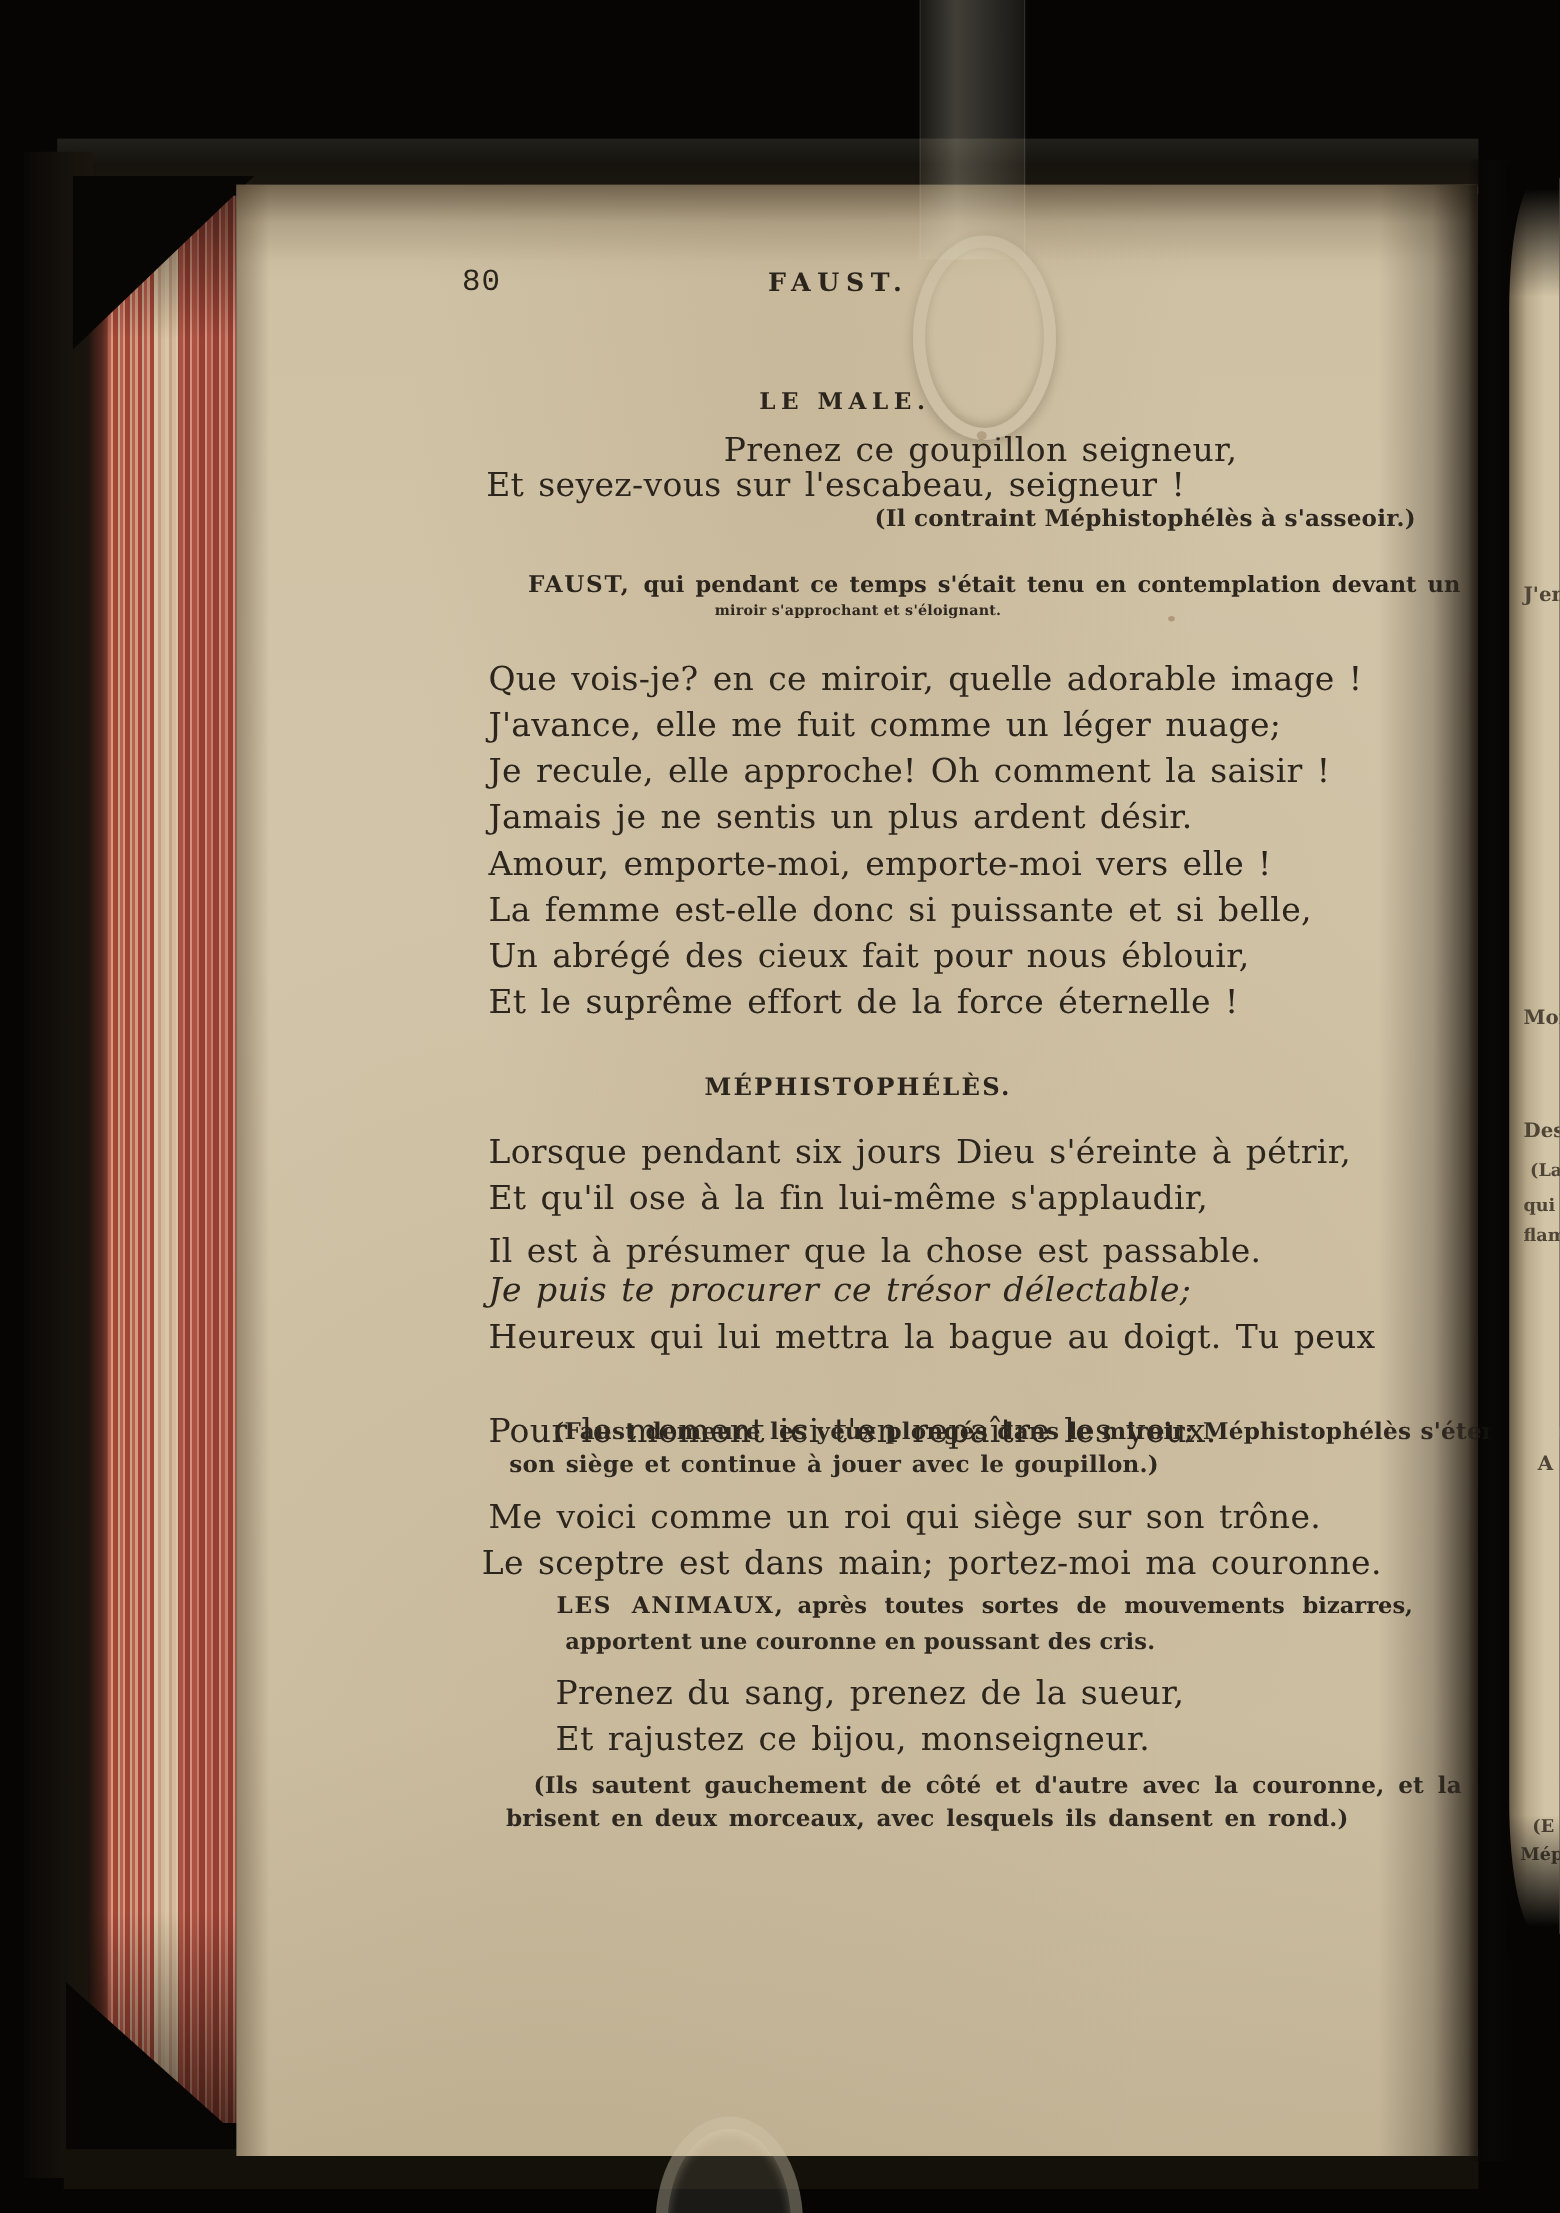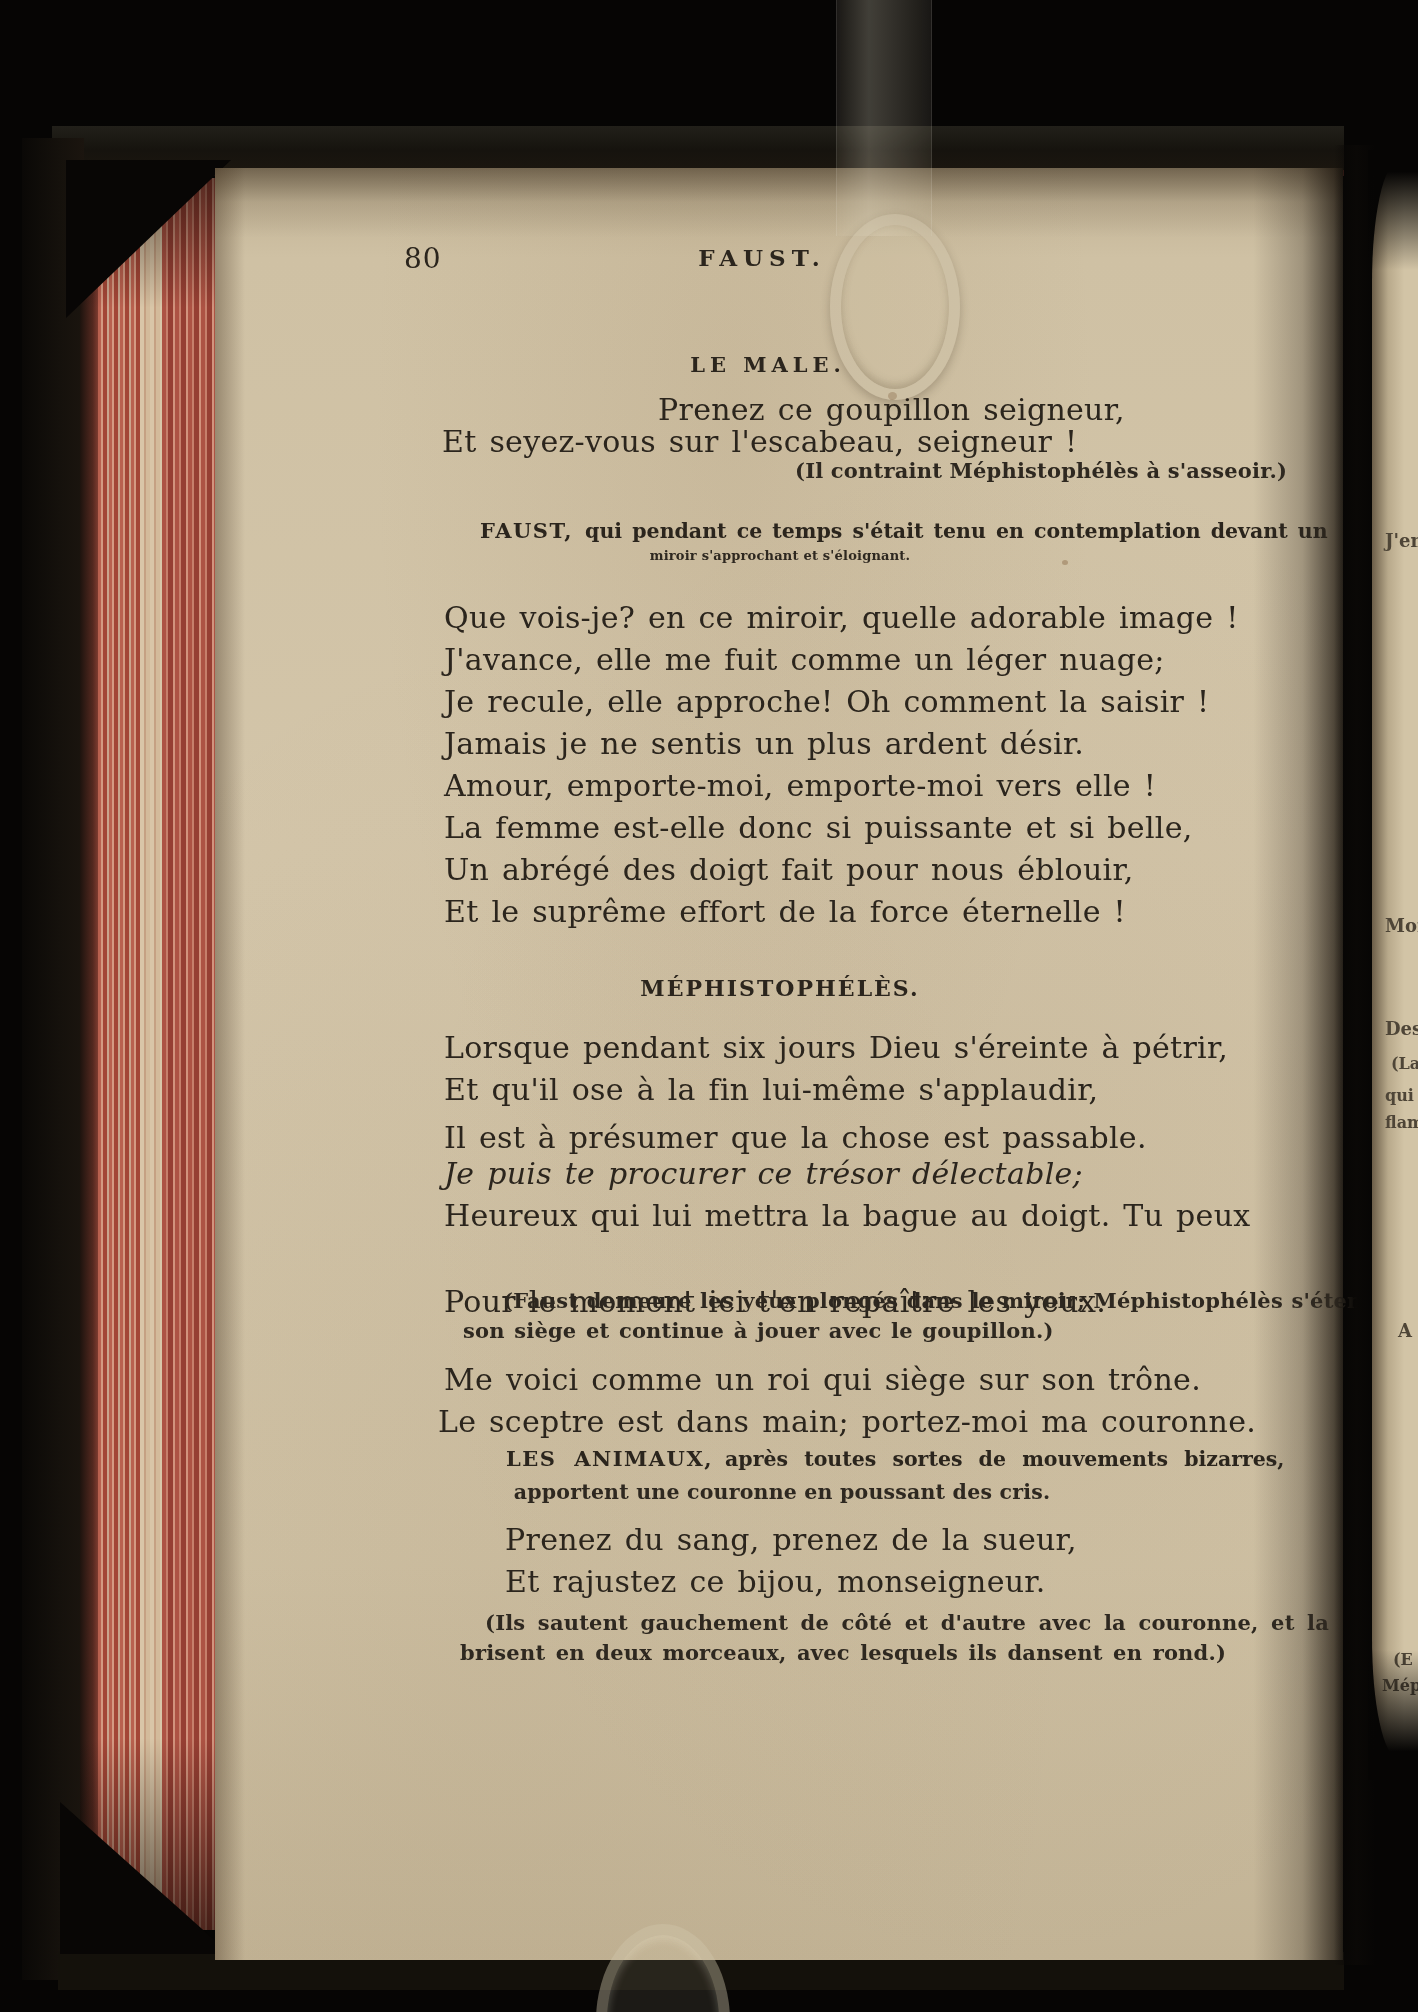--- a/index.html
+++ b/index.html
@@ -119,40 +119,40 @@
 <div class="fore-edge fe4"></div>
 <div class="fe-shade"></div>
 <div class="corner-tl"></div>
 <div class="corner-bl"></div>
 
 <div class="page"></div>
 <div class="page-left-shade"></div>
 <div class="freckle" style="left:888px;top:392px;width:9px;height:8px;background:rgba(118,80,42,.55);"></div>
 <div class="freckle" style="left:1062px;top:560px;width:6px;height:5px;background:rgba(118,80,42,.35);"></div>
 
-<div class="t pgnum" style="left:404px;top:242px;">80</div>
+<div class="t pgnum" style="left:420px;top:242px;font-family:Liberation Mono, monospace;">80</div>
 <div class="t title ctr" style="left:762px;top:244px;">FAUST.</div>
 
 <div class="t speaker" style="left:768px;top:352px;font-size:21px;letter-spacing:5px;">LE MALE.</div>
 <div class="t verse" style="left:658px;top:392px;">Prenez ce goupillon seigneur,</div>
 <div class="t verse" style="left:442px;top:424px;">Et seyez-vous sur l'escabeau, seigneur !</div>
 <div class="t stage" style="left:795px;top:458px;text-align:right;">(Il contraint Méphistophélès à s'asseoir.)</div>
 
 <div class="t" style="left:480px;top:518px;word-spacing:3px;">
   <span class="cue-name">FAUST,</span><span class="cue-rest">qui pendant ce temps s'était tenu en contemplation devant un</span>
 </div>
 <div class="t stage ctr" style="left:780px;top:548px;font-size:13px;">miroir s'approchant et s'éloignant.</div>
 
 <div class="t verse" style="left:444px;top:600px;">Que vois-je? en ce miroir, quelle adorable image !</div>
 <div class="t verse" style="left:444px;top:642px;">J'avance, elle me fuit comme un léger nuage;</div>
 <div class="t verse" style="left:444px;top:684px;">Je recule, elle approche! Oh comment la saisir !</div>
 <div class="t verse" style="left:444px;top:726px;">Jamais je ne sentis un plus ardent désir.</div>
 <div class="t verse" style="left:444px;top:768px;">Amour, emporte-moi, emporte-moi vers elle !</div>
 <div class="t verse" style="left:444px;top:810px;">La femme est-elle donc si puissante et si belle,</div>
-<div class="t verse" style="left:444px;top:852px;">Un abrégé des doigt fait pour nous éblouir,</div>
+<div class="t verse" style="left:444px;top:852px;">Un abrégé des cieux fait pour nous éblouir,</div>
 <div class="t verse" style="left:444px;top:894px;">Et le suprême effort de la force éternelle !</div>
 
 <div class="t speaker" style="left:780px;top:975px;font-size:22px;letter-spacing:2px;">MÉPHISTOPHÉLÈS.</div>
 <div class="t verse" style="left:444px;top:1030px;">Lorsque pendant six jours Dieu s'éreinte à pétrir,</div>
 <div class="t verse" style="left:444px;top:1072px;">Et qu'il ose à la fin lui-même s'applaudir,</div>
 <div class="t verse" style="left:444px;top:1120px;text-align:right;">Il est à présumer que la chose est passable.</div>
 <div class="t verse" style="left:444px;top:1156px;font-style:italic;">Je puis te procurer ce trésor délectable;</div>
 <div class="t verse" style="left:444px;top:1198px;">Heureux qui lui mettra la bague au doigt. Tu peux</div>
 <div class="t verse" style="left:444px;top:1284px;">Pour le moment ici t'en repaître les yeux.</div>
 

